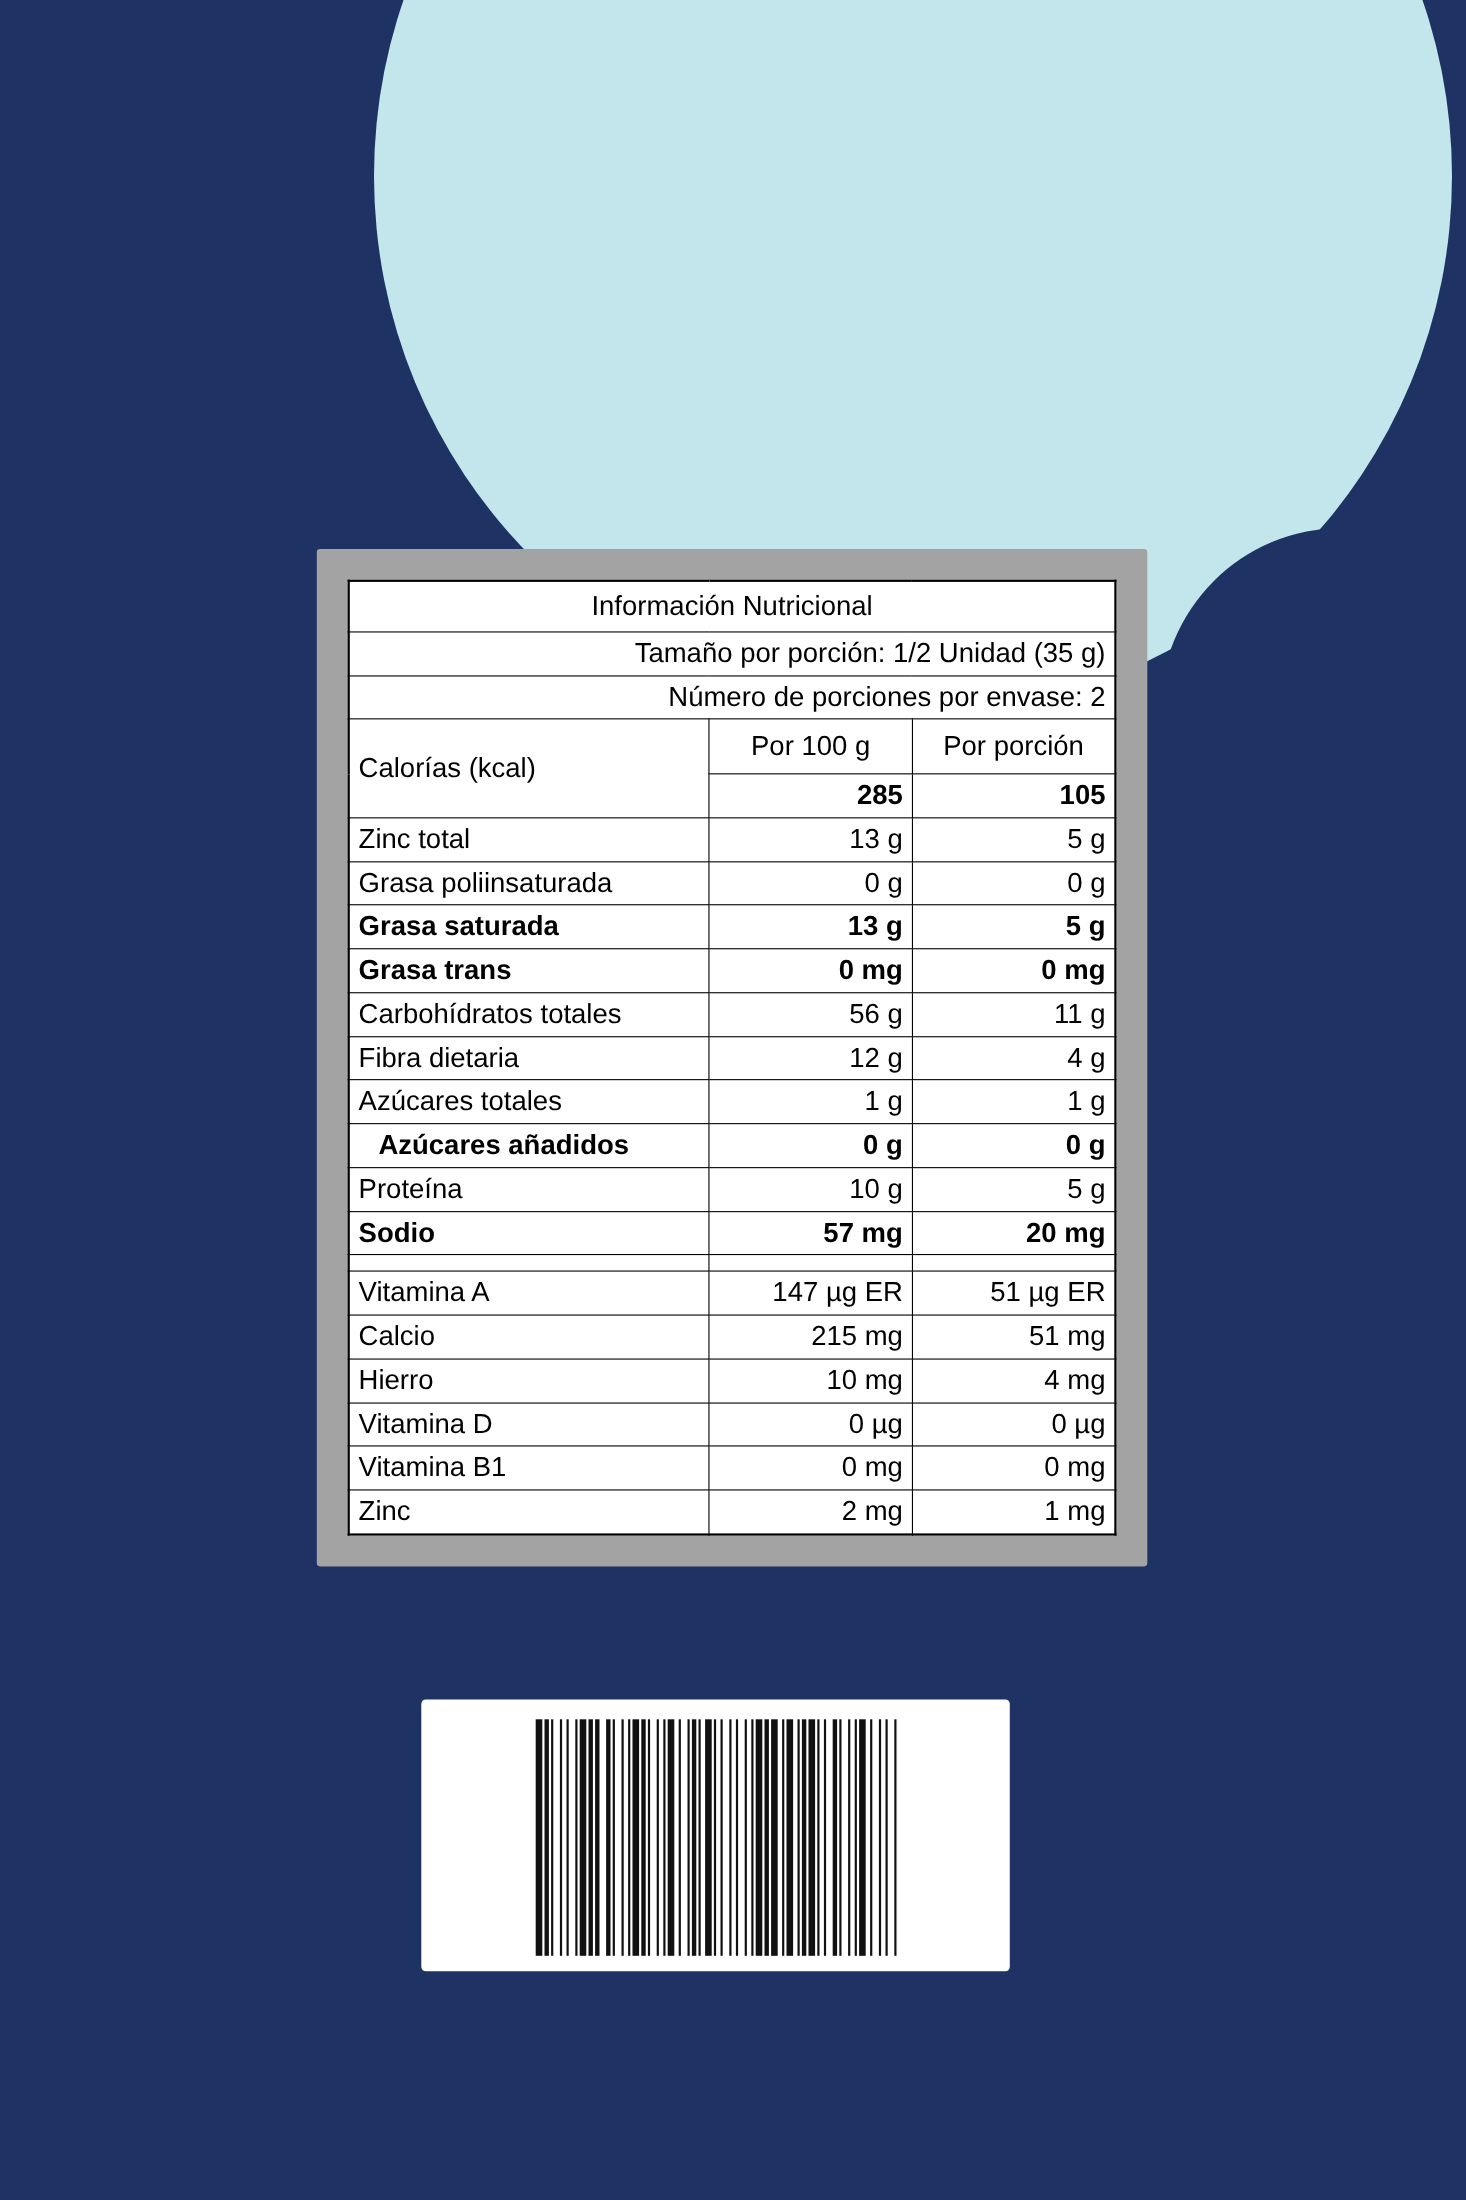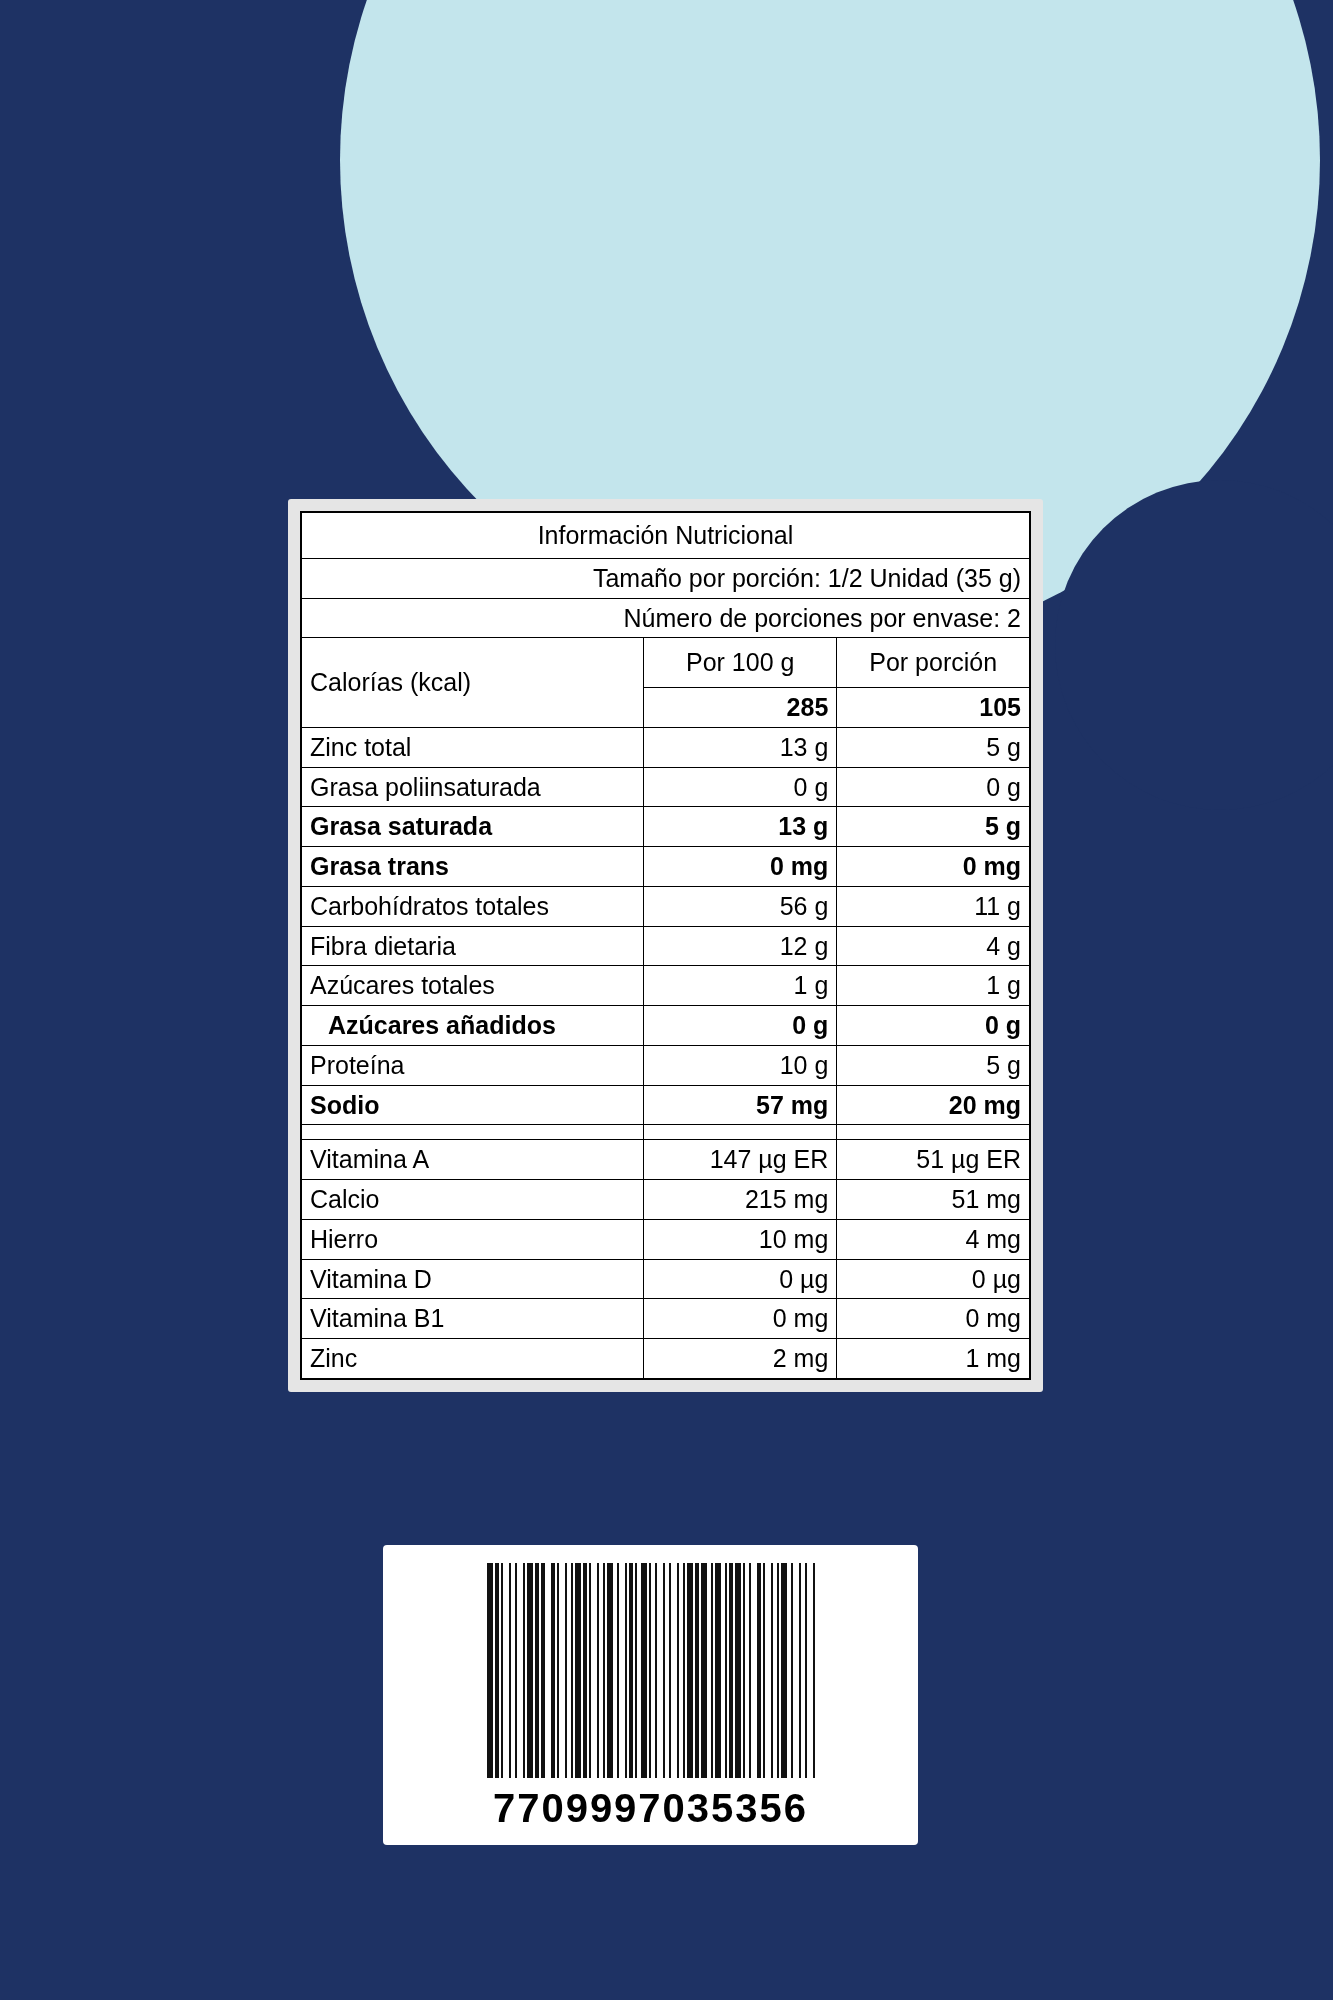--- a/index.html
+++ b/index.html
@@ -34,22 +34,22 @@
     background: #1e3264;
     border-radius: 50%;
   }
 
   
   .panel {
     position: absolute;
     left: 288px;
     top: 499px;
     width: 755px;
-    background: #e5e5e5;
-    padding: 12px;
+    background: #a3a3a3;
+    padding: 28px;
     box-sizing: border-box;
     border-radius: 3px;
   }
   table.nutri {
     width: 100%;
     border-collapse: collapse;
     border: 2px solid #000;
     table-layout: fixed;
     background: #fff;
   }
@@ -326,14 +326,13 @@
       <span style="width: 6px;"></span>
       <span class="w" style="width: 4px;"></span>
       <span style="width: 2px;"></span>
       <span class="w" style="width: 6px;"></span>
       <span style="width: 2px;"></span>
       <span class="w" style="width: 4px;"></span>
       <span style="width: 2px;"></span>
       <span class="w" style="width: 6px;"></span>
       <span style="width: 2px;"></span>
     </div>
-  <div class="barcode-num">7709997035356</div>
 </div>
 
 </body></html>

